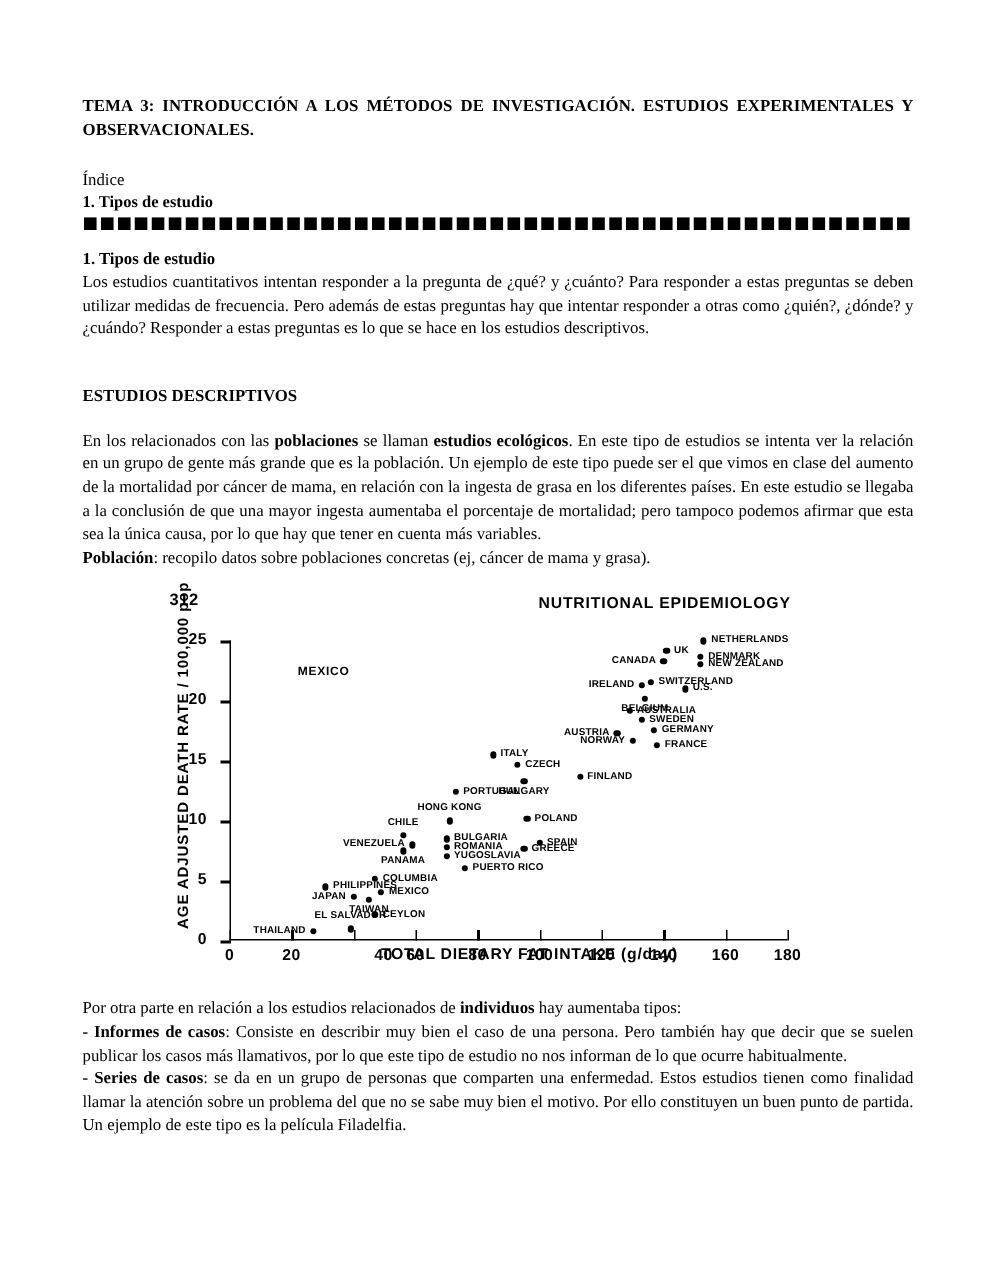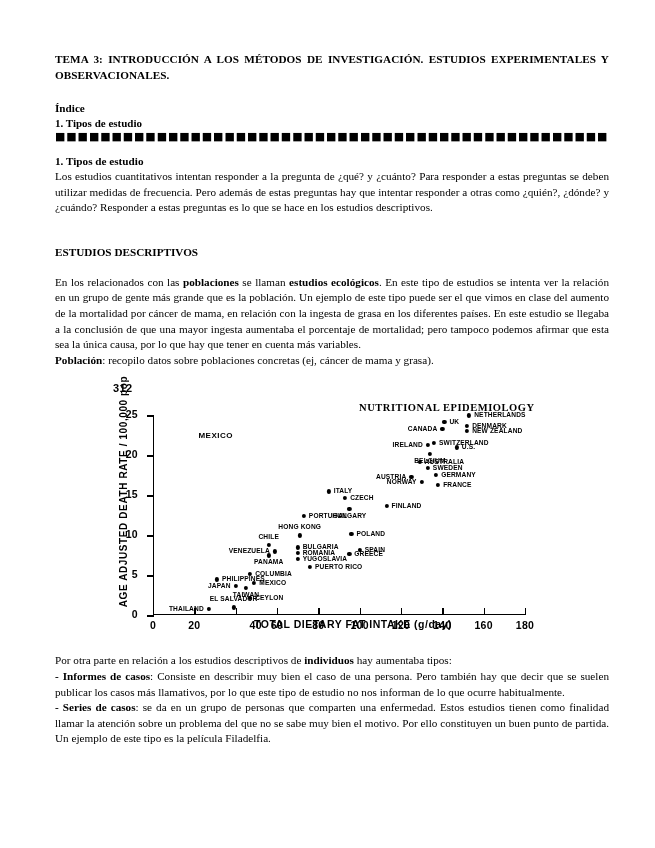--- a/index.html
+++ b/index.html
@@ -10,37 +10,37 @@
   body {
     width: 655px;
     height: 848px;
     font-family: "Liberation Serif", "DejaVu Serif", serif;
     color: #000000;
     position: relative;
     overflow: hidden;
   }
   .page {
     position: absolute;
-    left: 0; top: 0;
+    left: 0; top: 12px;
     width: 655px;
     height: 664px;
     box-sizing: border-box;
     padding: 52px 46px 30px 55px;
   }
   .doc-title {
     font-weight: bold;
     font-size: 11.2px;
     line-height: 15.5px;
     text-align: justify;
     text-align-last: left;
     letter-spacing: 0.05px;
     margin: 0 0 18px 0;
   }
   .idx-head {
-    font-weight: bold;
+    font-weight: normal;
     font-size: 11.2px;
     line-height: 15px;
     margin: 0;
   }
   .idx-item {
     font-weight: bold;
     font-size: 11px;
     line-height: 14px;
     margin: 0;
   }
@@ -82,26 +82,25 @@
     position: absolute;
     left: 0px; top: 0px;
     font-family: "Liberation Sans", sans-serif;
     font-size: 11px;
     font-weight: bold;
     letter-spacing: 0.4px;
   }
   .fig-title {
     position: absolute;
     left: 246px; top: 2px;
-    font-family: Liberation Serif, serif;
+    font-family: Liberation Sans, sans-serif;
     font-size: 10.5px;
     font-weight: bold;
     letter-spacing: 0.55px;
     white-space: nowrap;
-    margin-top: 18px;
   }
   .ylabel {
     position: absolute;
     left: -110px;
     top: 104px;
     width: 240px;
     text-align: center;
     transform: rotate(-90deg);
     font-family: "Liberation Sans", sans-serif;
     font-size: 10px;
@@ -343,19 +342,19 @@
         <div class="ptlab below" style="left: 93px; top: 172.8px;">TAIWAN</div>
         <div class="dot" style="left: 97.1333px; top: 182.4px;"></div>
         <div class="ptlab right" style="left: 97.1333px; top: 182.4px;">CEYLON</div>
         <div class="dot" style="left: 80.6px; top: 192px;"></div>
         <div class="ptlab above" style="left: 80.6px; top: 192px;">EL SALVADOR</div>
         <div class="dot" style="left: 55.8px; top: 193.6px;"></div>
         <div class="ptlab left" style="right: 316.2px; top: 193.6px;">THAILAND</div>
       </div>
   </div>
 
-  <p class="body" style="margin-top:16px"><span>Por otra parte en relación a los estudios descriptivos de </span><span class="b">individuos</span><span> hay aumentaba tipos:</span></p>
+  <p class="body" style="margin-top:16px"><span>Por otra parte en relación a los estudios relacionados de </span><span class="b">individuos</span><span> hay aumentaba tipos:</span></p>
 
   <p class="body"><span class="b">- Informes de casos</span><span>: Consiste en describir muy bien el caso de una persona. Pero también hay que decir que se suelen publicar los casos más llamativos, por lo que este tipo de estudio no nos informan de lo que ocurre habitualmente.</span></p>
 
   <p class="body"><span class="b">- Series de casos</span><span>: se da en un grupo de personas que comparten una enfermedad. Estos estudios tienen como finalidad llamar la atención sobre un problema del que no se sabe muy bien el motivo. Por ello constituyen un buen punto de partida. Un ejemplo de este tipo es la película Filadelfia.</span></p>
 
 </div>
 
 </body></html>

